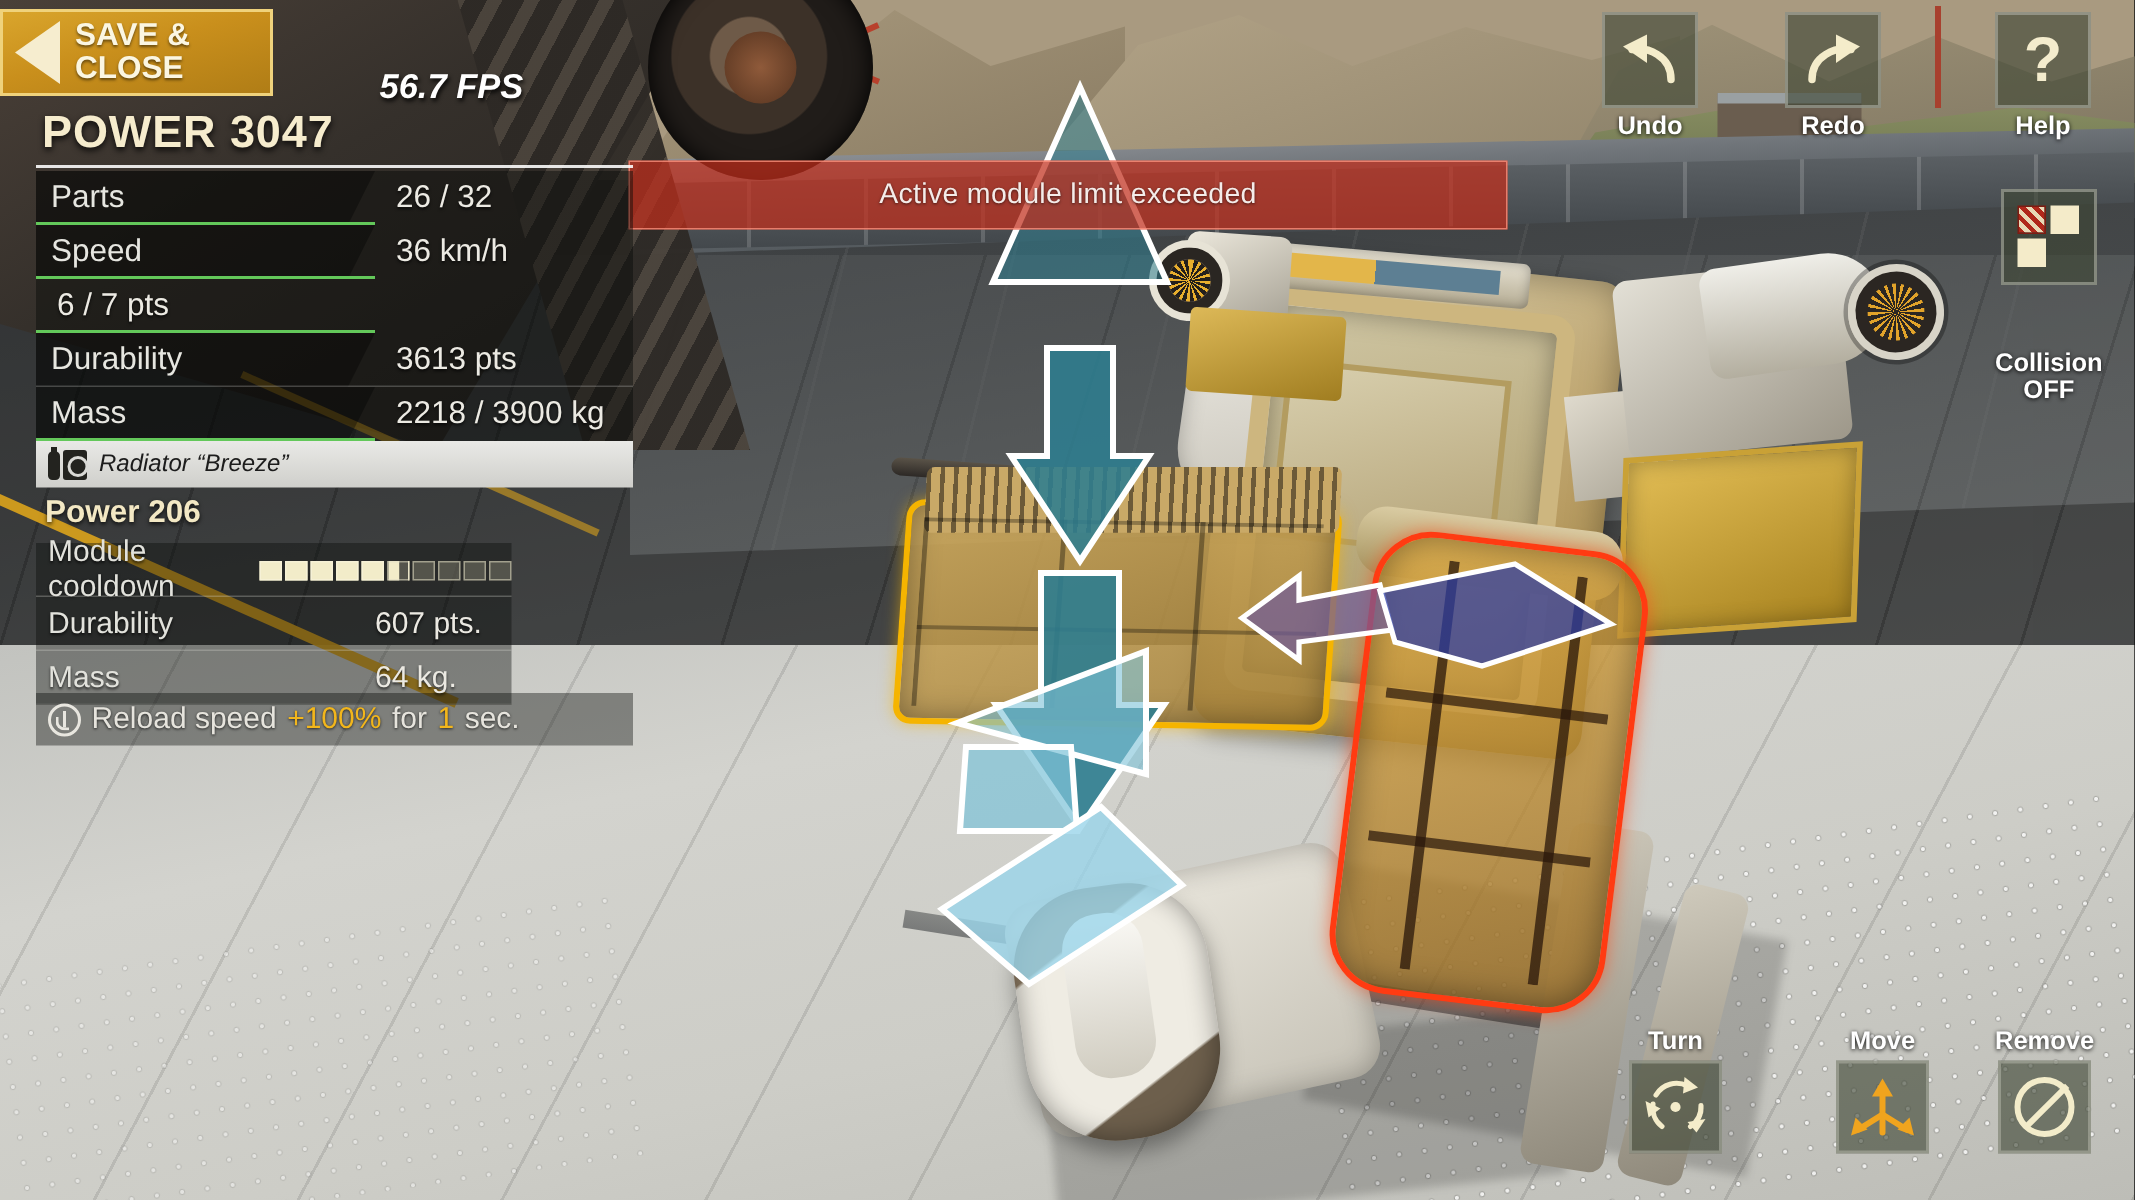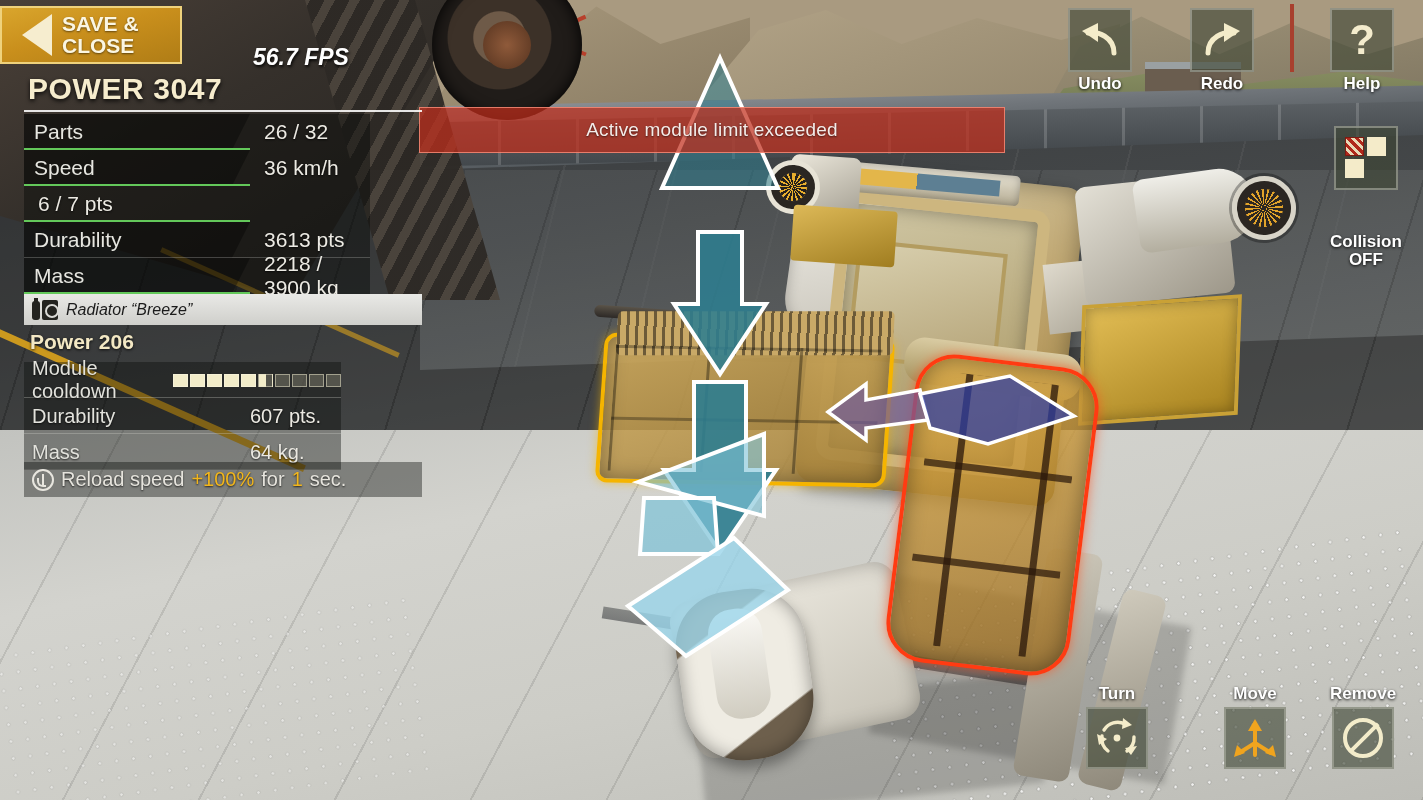--- a/index.html
+++ b/index.html
@@ -315,21 +315,21 @@
     text-shadow: 0 1px 2px rgba(0,0,0,.6);
   }
 
   
   .hud-left{ position:absolute; left:0; top:0; width:425px; }
 
   .save-btn{
     position:absolute; left:0; top:6px; width:182px; height:58px;
     background: linear-gradient(165deg,#d9a52c 0%, #c98f1c 45%, #b07d16 100%);
     border:2px solid #efd27c;
-    display:flex; align-items:center; gap:10px; padding-left:20px;
+    display:flex; align-items:center; gap:10px; padding-left:8px;
     cursor:pointer;
   }
   .save-btn .tri{
     width:0;height:0; border-top:21px solid transparent; border-bottom:21px solid transparent;
     border-right:30px solid #f6edcf; flex:none;
   }
   .save-btn .lbl{
     color:#fbf6e2; font-size:21px; font-weight:bold; line-height:1.03;
     text-shadow:0 1px 2px rgba(0,0,0,.5); white-space:pre-line;
   }
@@ -342,21 +342,21 @@
   .power-title{
     position:absolute; left:28px; top:72px;
     color:#f6eccd; font-size:30px; font-weight:bold; letter-spacing:.6px;
     text-shadow: 0 2px 4px rgba(0,0,0,.85);
   }
   .power-rule{
     position:absolute; left:24px; top:110px; width:398px; height:2px;
     background: rgba(255,255,255,.88);
   }
 
-  .stats{ position:absolute; left:24px; top:114px; width:346px; }
+  .stats{ position:absolute; left:24px; top:114px; width:398px; }
   .srow{
     position:relative; height:36px; display:flex; align-items:center;
     background: rgba(8,10,8,.46);
   }
   .srow .skey{
     width:226px; height:100%; display:flex; align-items:center; padding-left:10px;
     color:#e6e6e0; font-size:21px;
     background: rgba(0,0,0,.34);
     clip-path: polygon(0 0, 100% 0, 92% 100%, 0 100%);
   }

